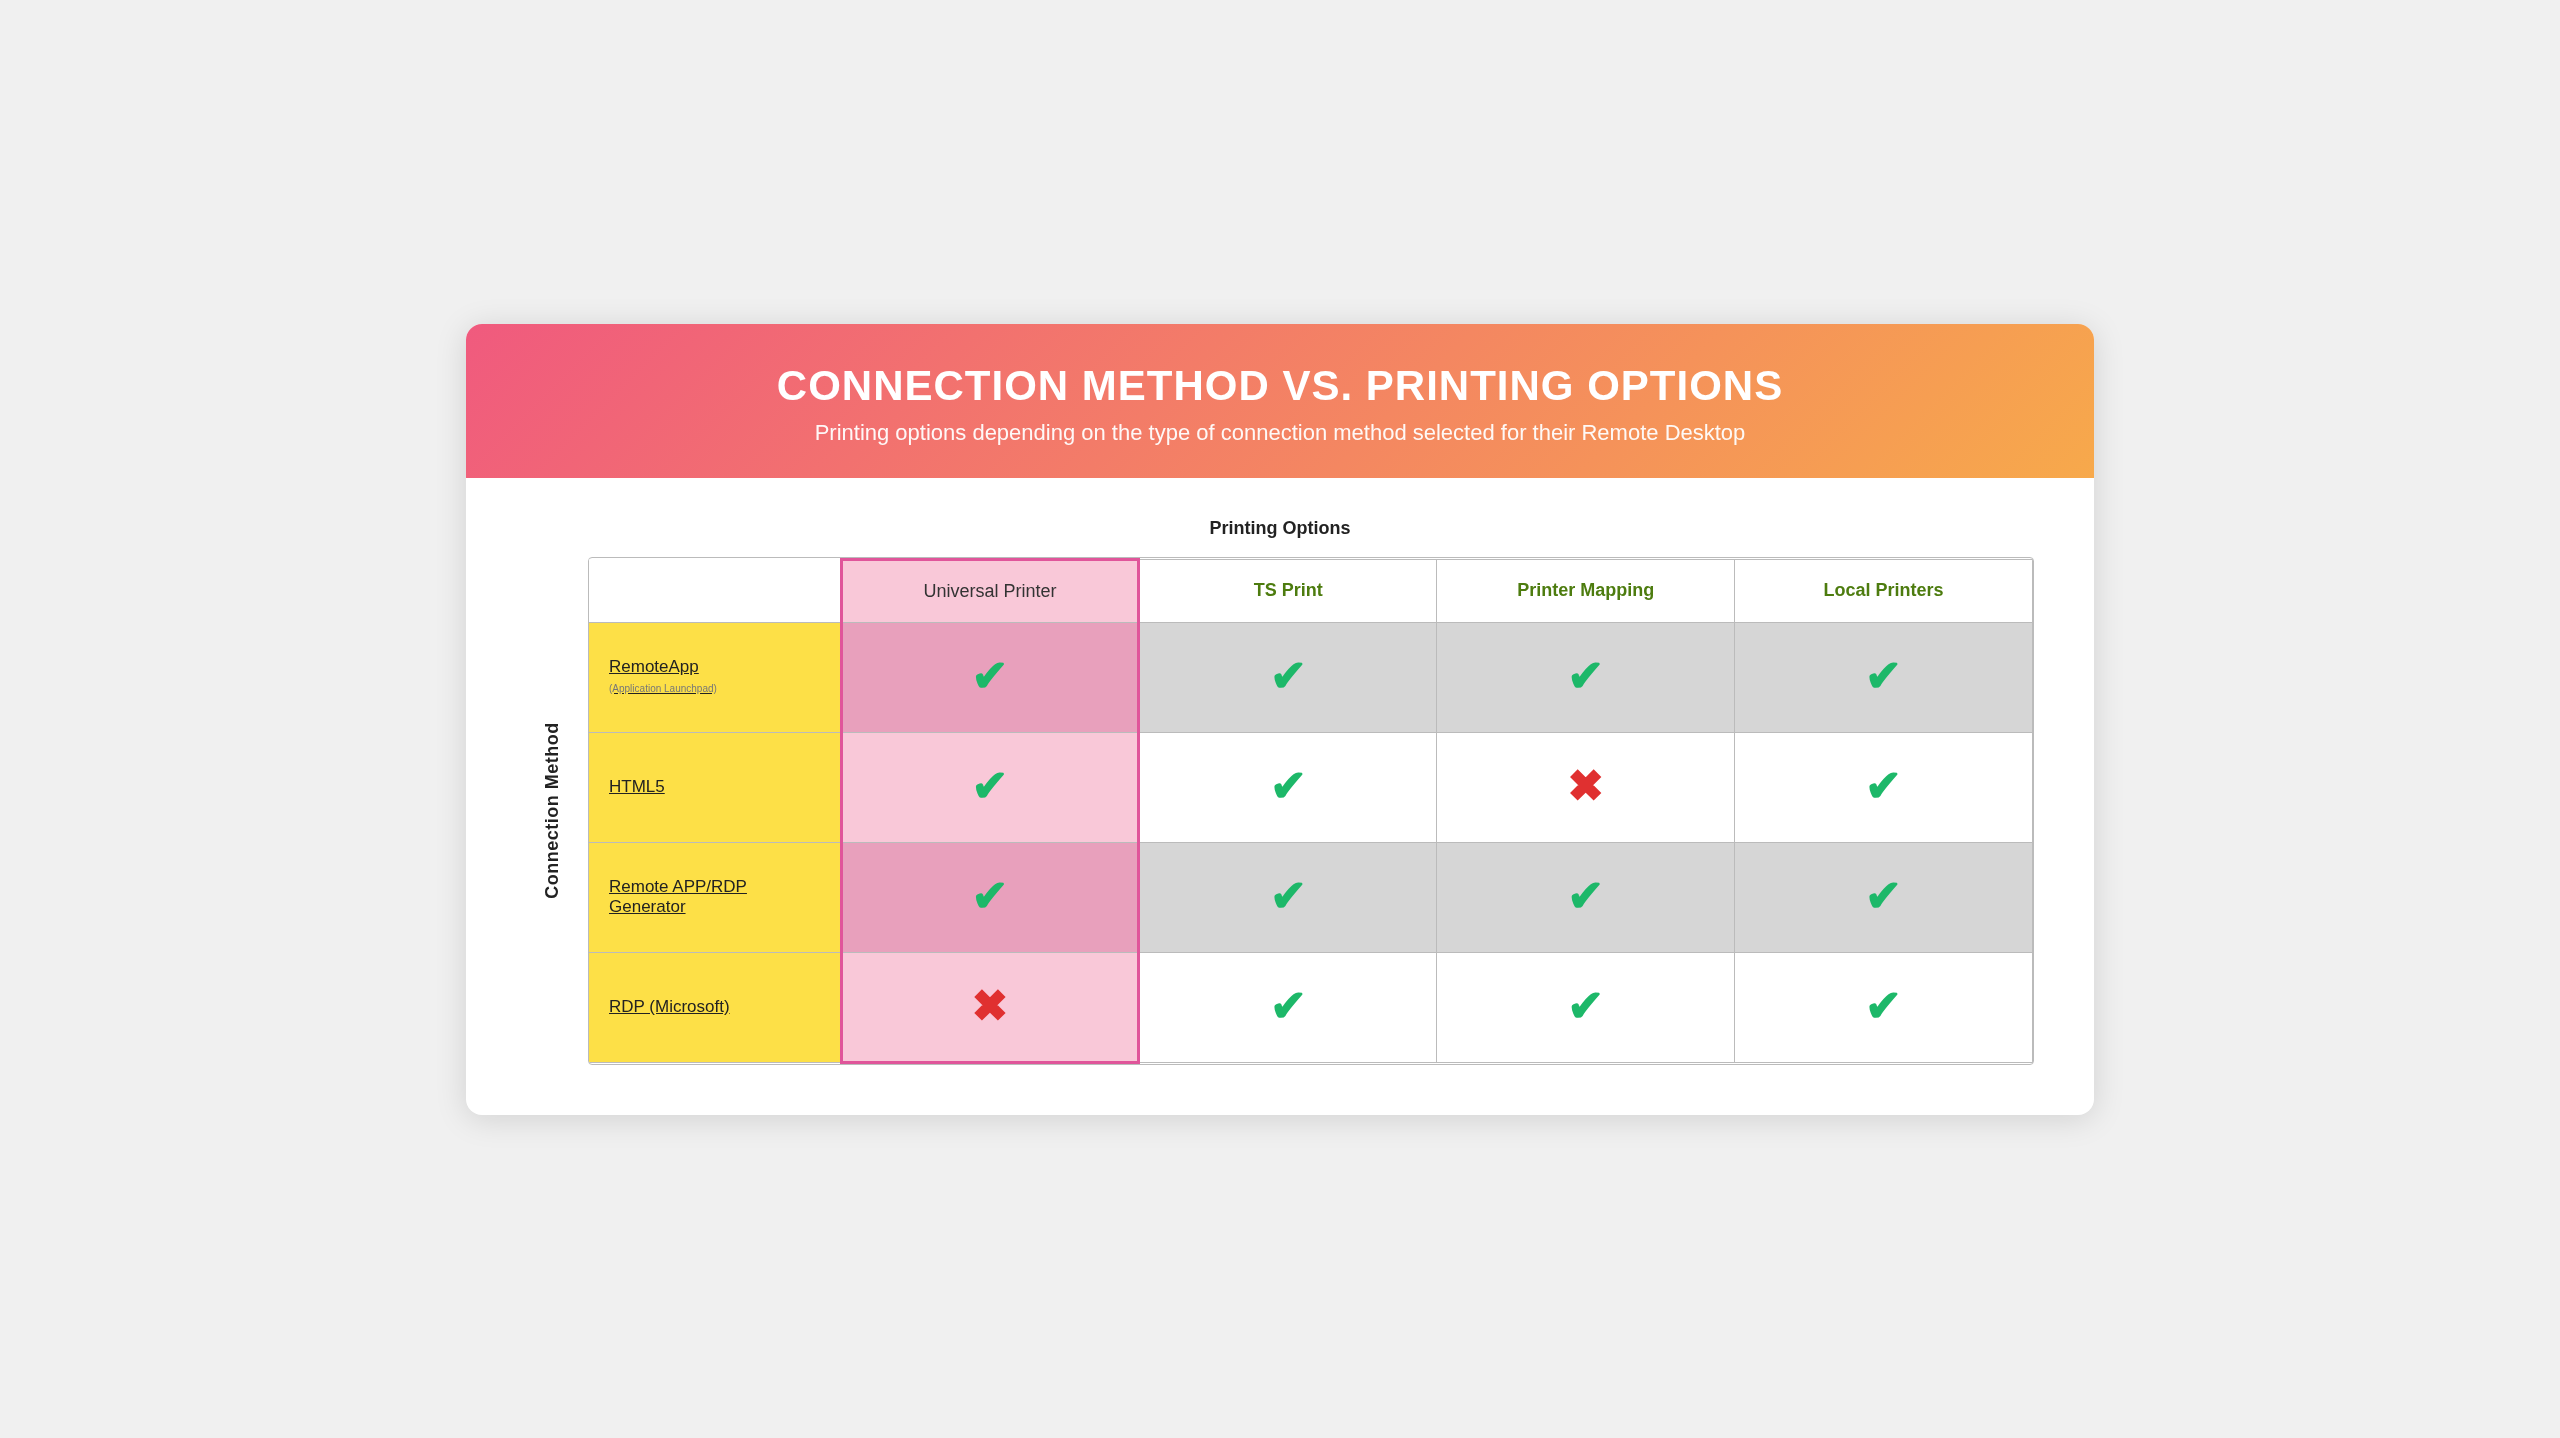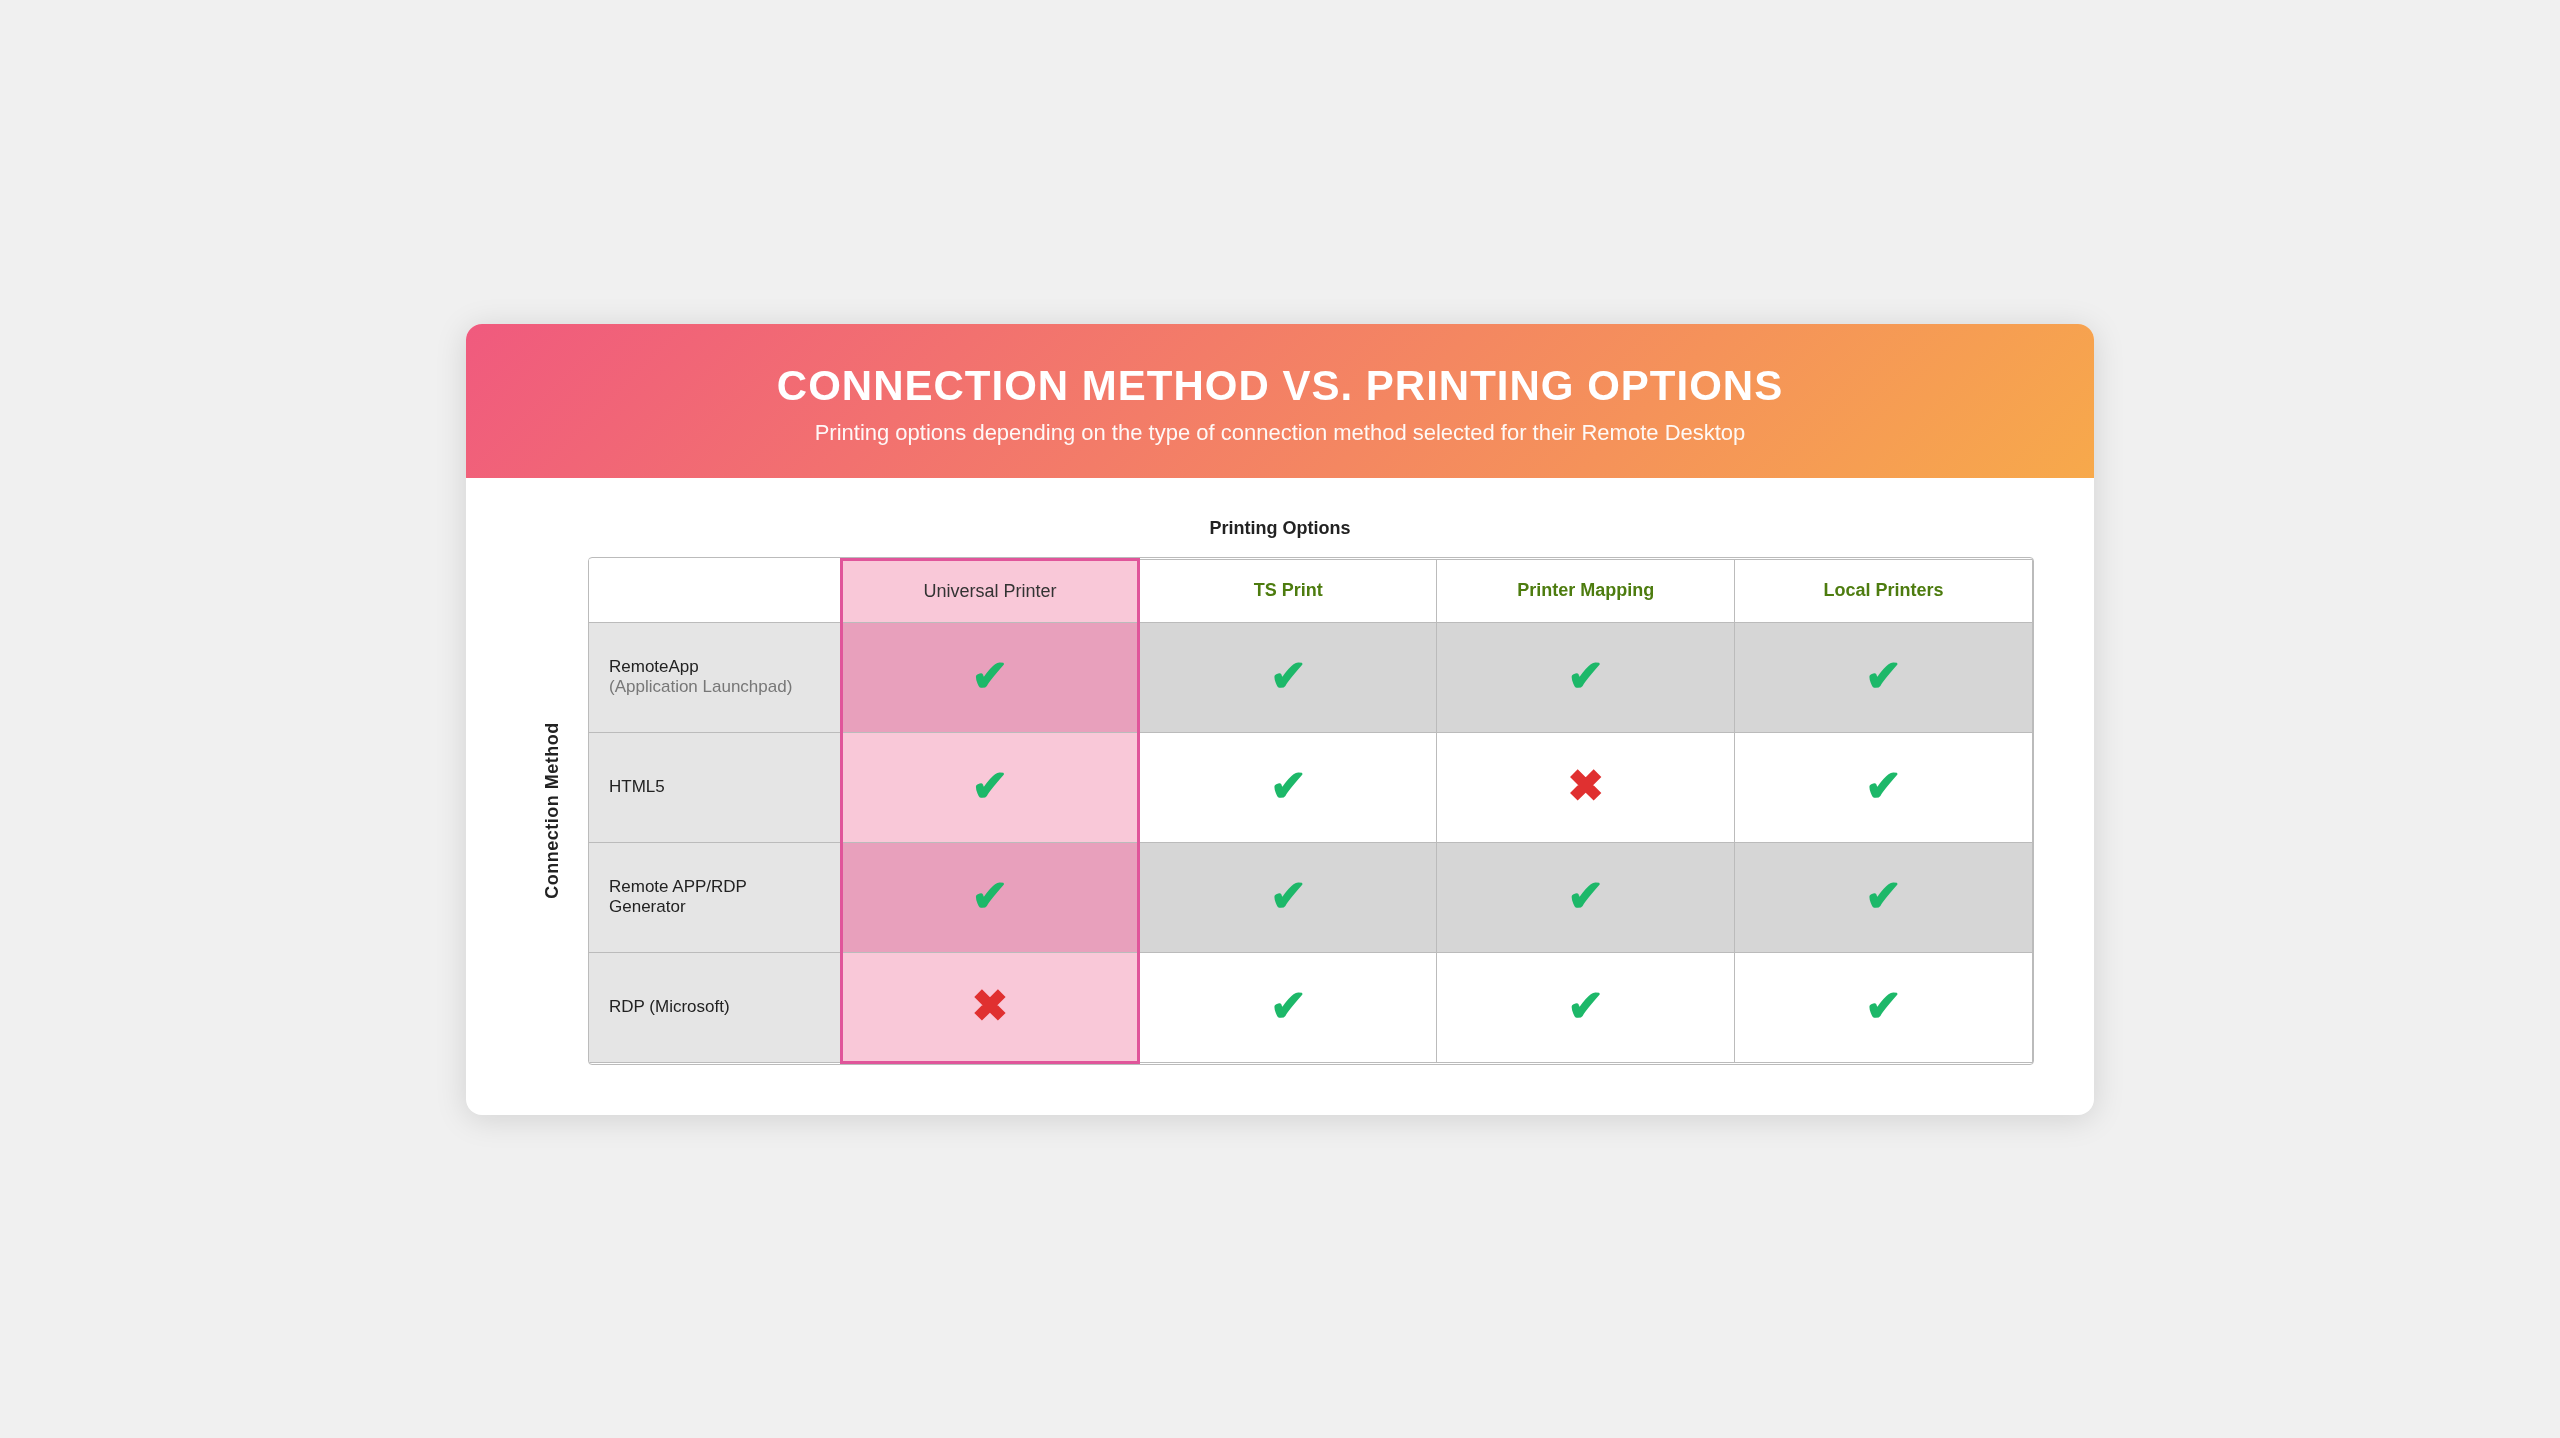--- a/index.html
+++ b/index.html
@@ -127,31 +127,32 @@
     }
 
     td {
       border: 1.5px solid #bbb;
       padding: 0 16px;
       vertical-align: middle;
     }
 
     
     td.row-label {
-      background: #e5e5e5;
+      background: #fde047;
       font-size: 17px;
       color: #222;
       font-weight: 500;
       border-left: none;
       padding: 24px 20px;
       width: 220px;
+      text-decoration: underline;
     }
 
     td.row-label .sub {
-      font-size: 17px;
+      font-size: 10px;
       color: #777;
       font-weight: 400;
     }
 
     
     td.val {
       text-align: center;
       font-size: 38px;
       height: 110px;
       width: 260px;

